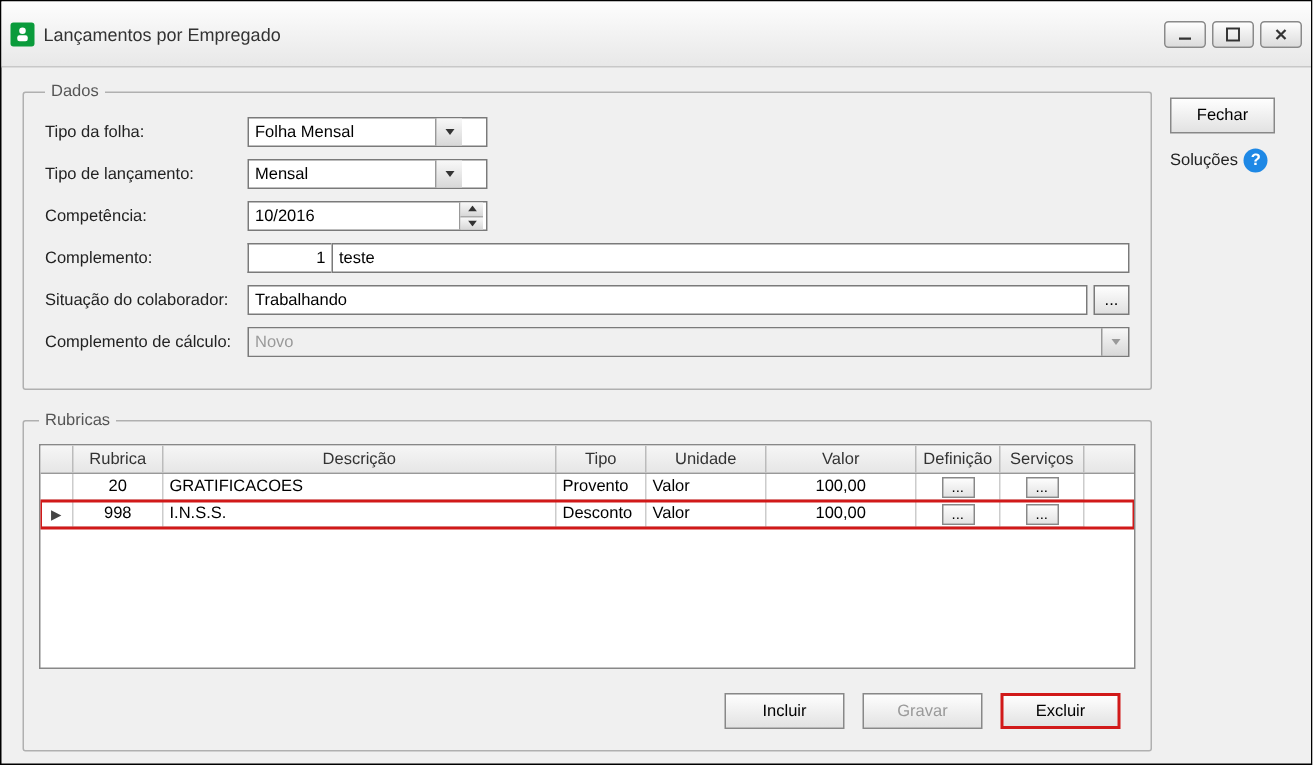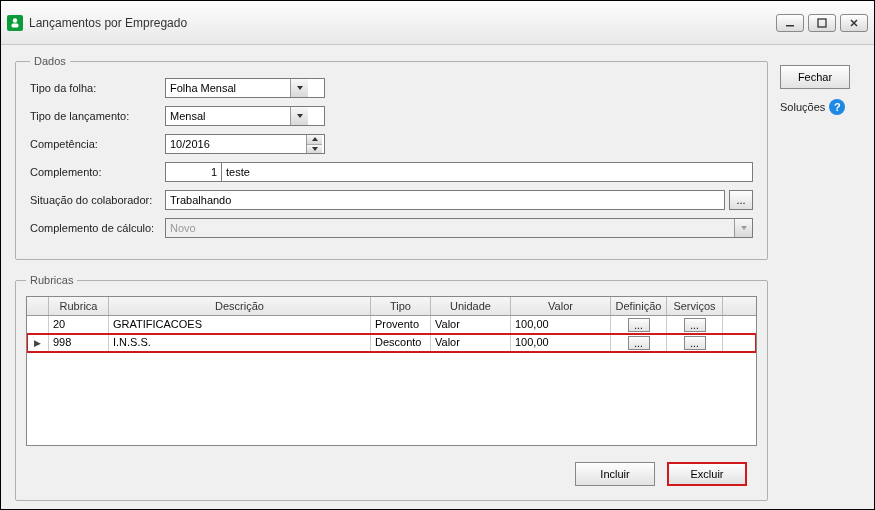--- a/index.html
+++ b/index.html
@@ -154,21 +154,21 @@
   }
   .gc {
     border-right:1px solid #ccc;
     border-bottom:1px solid #ccc;
     padding:2px 4px;
     font-size:11px;
     height:18px;
     white-space:nowrap;
     overflow:hidden;
   }
-  .gc.right { text-align:left; }
+  .gc.right { text-align:center; }
   .gc.center { text-align:center; }
   .grid-row.hl {
     outline: 2px solid #d11919;
     outline-offset: -1px;
   }
   .row-marker {
     display:flex; align-items:center; justify-content:center;
     font-size:9px; color:#444;
   }
   .mini-dots {
@@ -333,20 +333,21 @@
                 <div class="gc">Valor</div>
                 <div class="gc right">100,00</div>
                 <div class="gc center"><span class="mini-dots">...</span></div>
                 <div class="gc center"><span class="mini-dots">...</span></div>
               </div>
             </div>
         </div>
 
         <div class="btn-row">
           <button class="action-btn">Incluir</button>
+          <button class="action-btn disabled">Gravar</button>
           <button class="action-btn hl">Excluir</button>
         </div>
       </fieldset>
     </div>
 
     <div class="side-col">
       <button class="side-btn">Fechar</button>
       <div class="side-link">
         <span>Soluções</span>
         <span class="help-icon">?</span>

